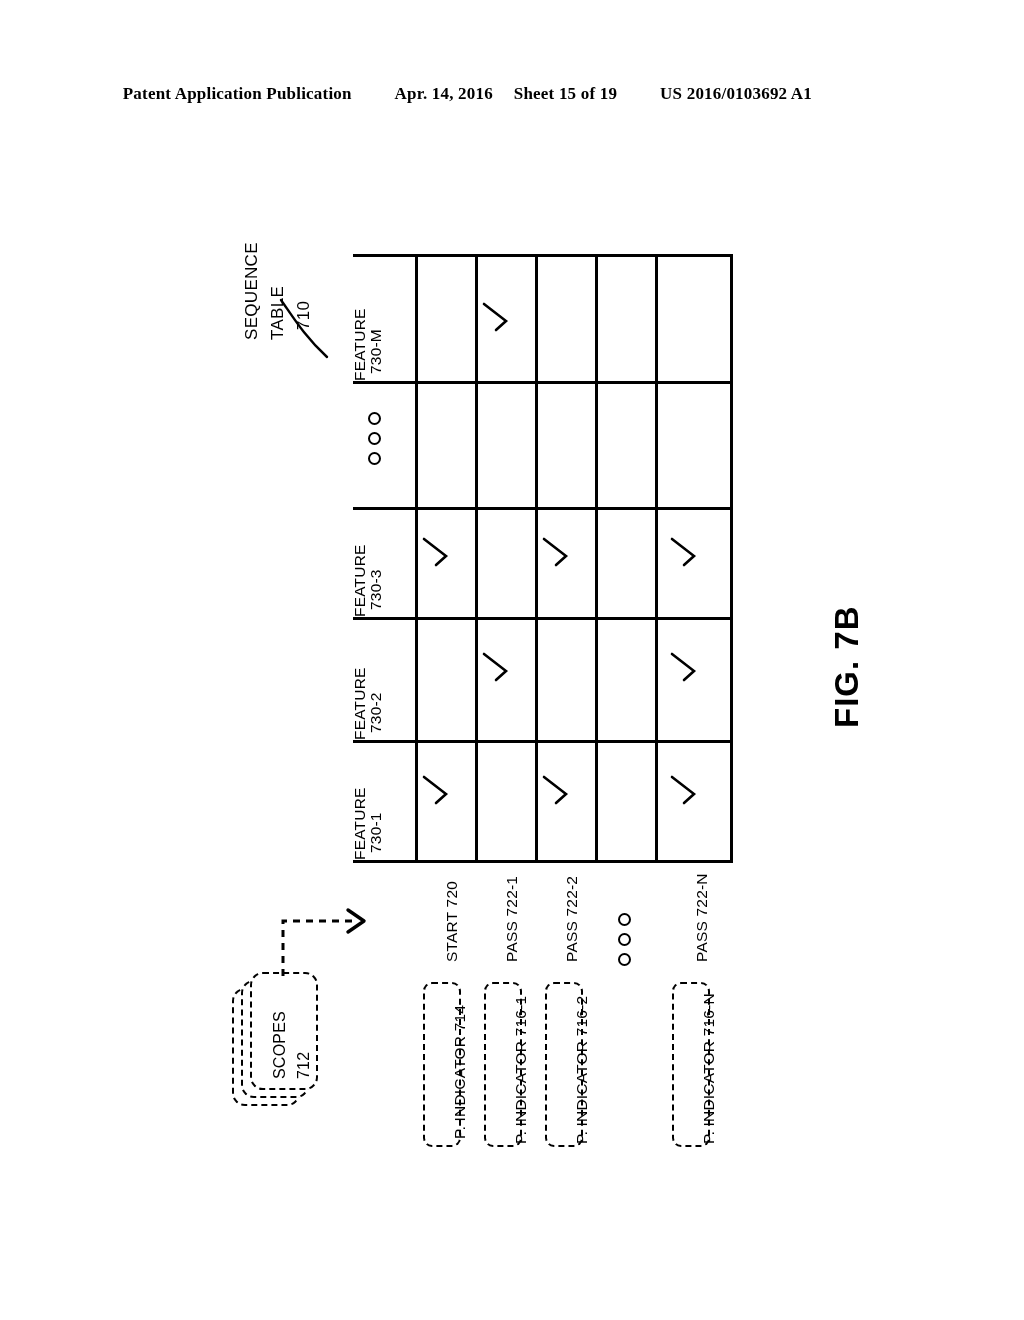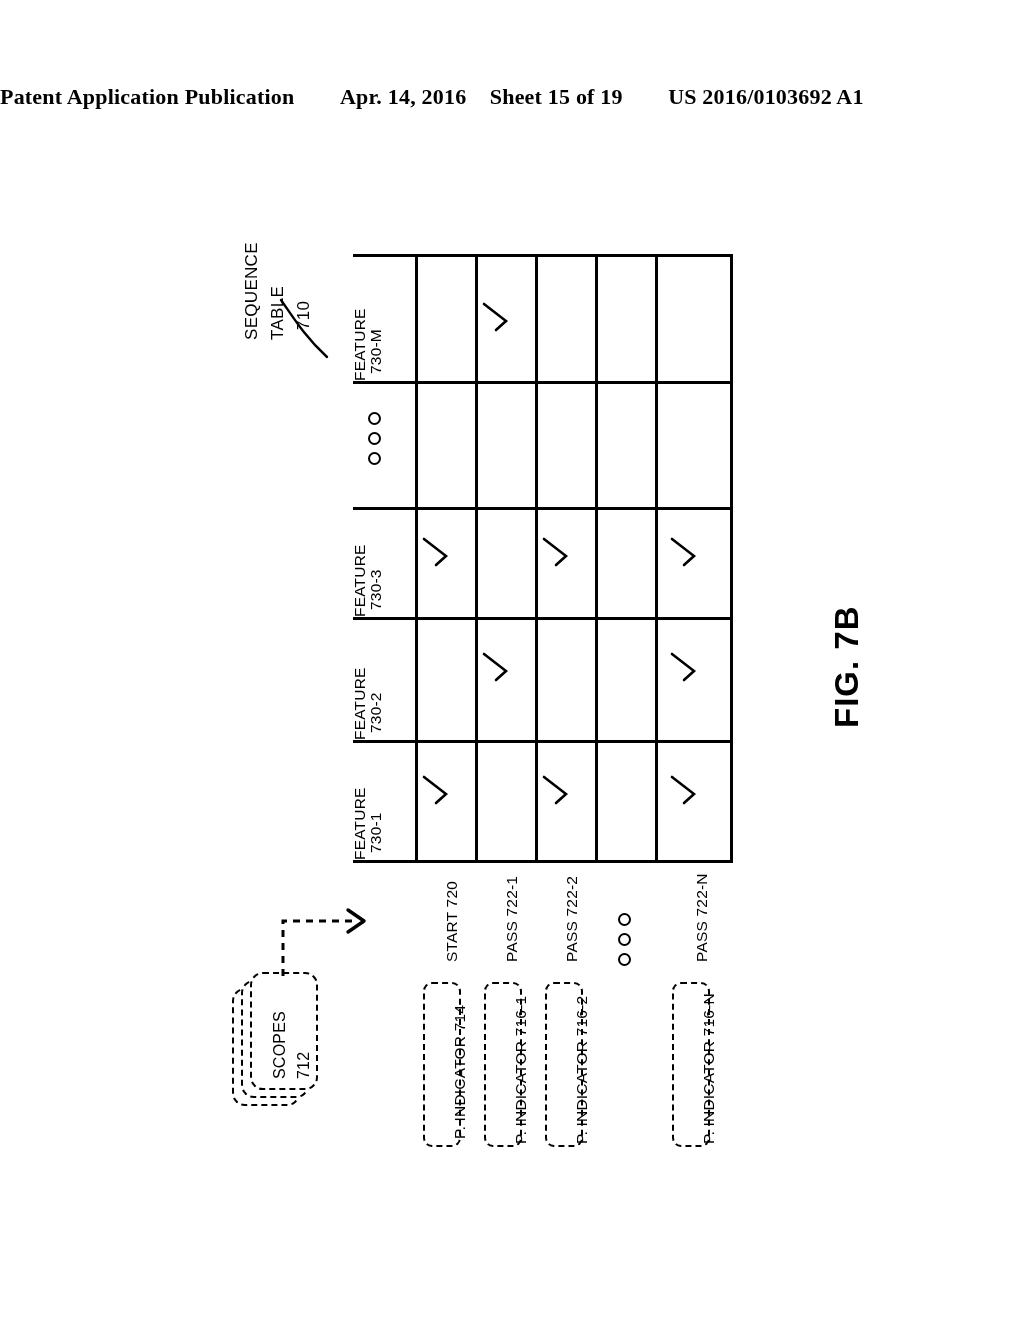--- a/index.html
+++ b/index.html
@@ -15,24 +15,24 @@
     color: #000000;
     overflow: hidden;
   }
 
   
   #page-header {
     position: absolute;
     top: 84px;
     left: 0;
     width: 812px;
-    text-align: left;
+    text-align: right;
     font-family: "Liberation Serif", serif;
     font-weight: bold;
-    font-size: 22px;
+    font-size: 17px;
     letter-spacing: 0.2px;
     white-space: nowrap;
   }
   #page-header .hdr-seg { display: inline-block; }
   #page-header .gap-lg { display: inline-block; width: 34px; }
   #page-header .gap-sm { display: inline-block; width: 12px; }
 
   
   #figure {
     position: absolute;

